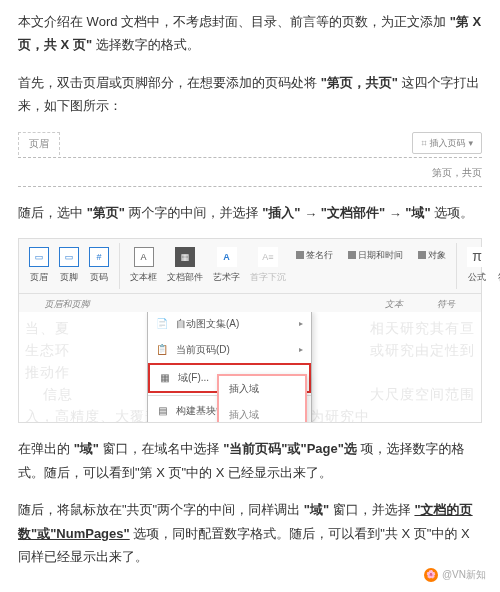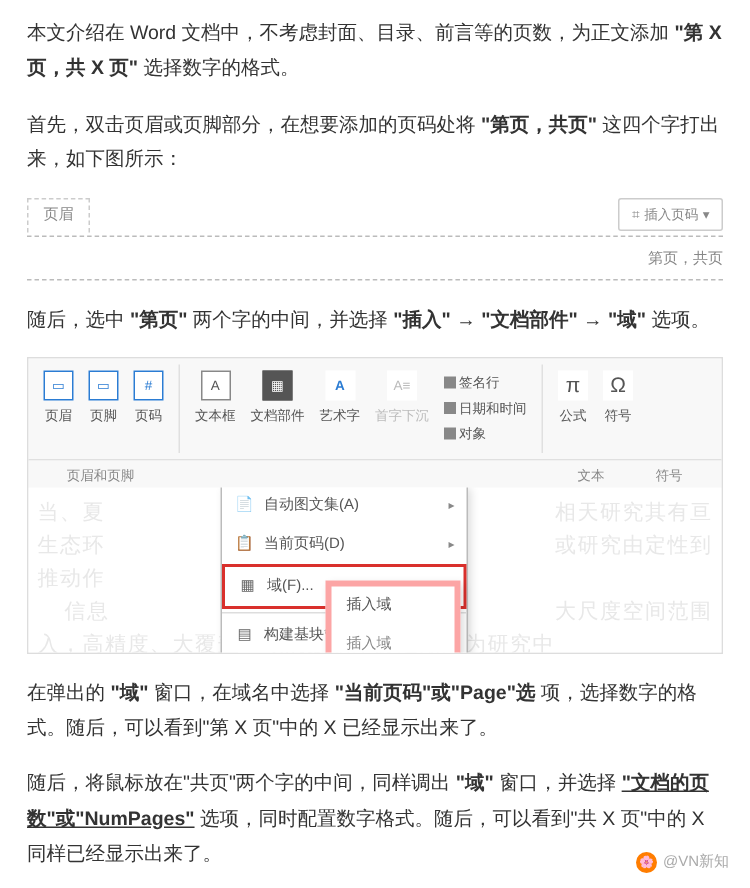--- a/index.html
+++ b/index.html
@@ -91,37 +91,37 @@
       display: flex;
       align-items: center;
       justify-content: center;
       font-size: 9px;
     }
     .rbtn-icon.blue { border-color: #2b7cd3; color: #2b7cd3; }
     .rbtn-icon.dark { background: #555; color: #fff; border-color: #555; }
     .rbtn-label { font-size: 9px; white-space: nowrap; }
     .rtext-col {
       display: flex;
-      flex-direction: column;
+      flex-direction: row;
       align-items: flex-start;
-      gap: 1px;
+      gap: 15px;
       padding: 2px 4px;
       font-size: 9px;
     }
     .rtext-item { display: flex; align-items: center; gap: 2px; white-space: nowrap; }
     .small-sq {
       width: 8px; height: 8px; background: #888;
     }
     .glabel {
       font-size: 9px;
       color: #888;
       margin-top: 2px;
       padding: 0 8px;
     }
-    .glabels { display: flex; background: #f8f8f8; }
+    .glabels { display: flex; background: #f8f8f8; font-style: italic; }
     
     .doc-bg {
       position: relative;
       background: #fff;
       height: 110px;
       overflow: hidden;
     }
     .bg-text {
       position: absolute;
       color: #e8e8e8;
@@ -162,21 +162,21 @@
     .highlight-box {
       border: 2px solid #d9302c;
       padding: 0;
     }
     .submenu {
       position: absolute;
       top: 62px;
       left: 198px;
       width: 90px;
       background: #fff;
-      border: 4px solid #fca5a5;
+      border: 2px solid #fca5a5;
       box-shadow: 2px 2px 6px rgba(0,0,0,0.15);
       z-index: 11;
       font-size: 10px;
     }
     .sub-item { padding: 4px 10px; cursor: pointer; }
     
     .watermark {
       position: fixed;
       bottom: 8px;
       right: 14px;

